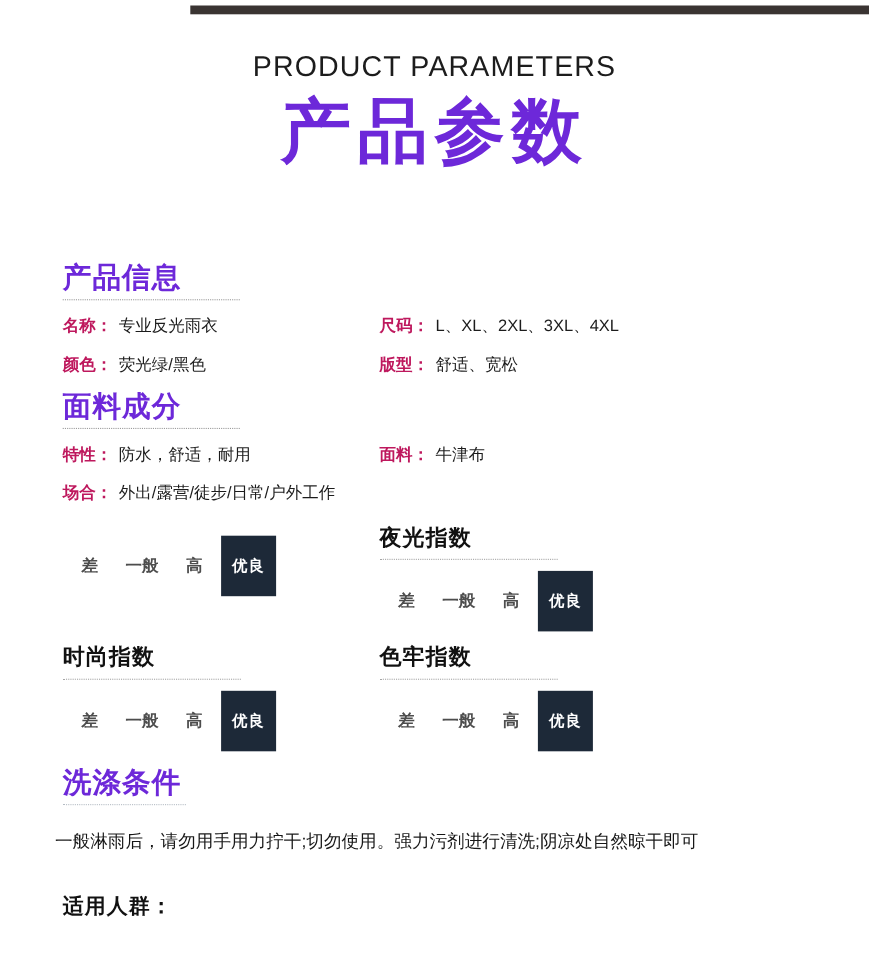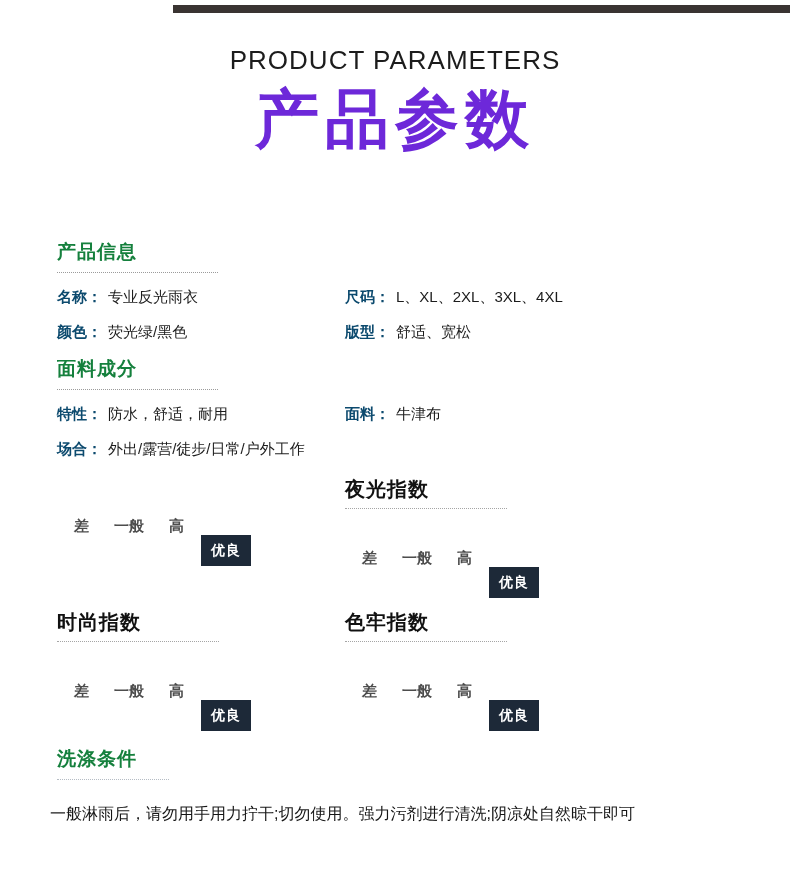--- a/index.html
+++ b/index.html
@@ -13,42 +13,42 @@
   .top-bar { position:absolute; top:5px; left:173px; right:0; height:8px; background:#3a3432; }
 
   
   .header { text-align:center; padding-top:46px; }
   .subtitle { font-size:26px; letter-spacing:1px; color:#1c1c1c; line-height:28px; }
   .big-title { font-size:64px; font-weight:700; letter-spacing:6px; color:#6d28d9; line-height:70px; margin-top:10px; }
 
   .content { padding:0 40px 0 57px; }
 
   .sec-title {
-    font-size:19px; font-weight:700; color:#15803d; letter-spacing:1px;
+    font-size:26px; font-weight:700; color:#6d28d9; letter-spacing:1px;
     width:161px; padding-bottom:8px; border-bottom:1px dotted #9b9b9b; line-height:24px;
   }
   .sec1 { margin-top:86px; }
   .sec2 { margin-top:15px; }
 
   .rows { display:grid; grid-template-columns:288px 1fr; row-gap:15px; margin-top:14px; }
   .cell { font-size:15px; line-height:20px; }
-  .cell .lbl { font-weight:700; color:#0c4a6e; margin-right:6px; }
+  .cell .lbl { font-weight:700; color:#be185d; margin-right:6px; }
   .cell .val { color:#1c1c1c;margin-top:32px; }
 
   
   .idx-grid { display:grid; grid-template-columns:288px 1fr; row-gap:12px; margin-top:18px; }
   .idx-title {
     font-size:20px; font-weight:700; color:#111; letter-spacing:1px;
     width:162px; padding-bottom:7px; border-bottom:1px dotted #a5a5a5; line-height:24px;
   }
   .scale { display:flex; align-items:center; gap:25px; margin-top:10px; padding-left:17px; }
   .scale .s { font-size:15px; font-weight:700; color:#4d4d4d; }
   .badge {
     margin-left:-8px; background:#1d2938; color:#ffffff; font-size:14px; font-weight:700;
-    padding:8px 10px; letter-spacing:1px; line-height:15px;margin-top:48px;
+    padding:20px 10px; letter-spacing:1px; line-height:15px;
   }
 
   
   .sec-wash { margin-top:16px; }
   .sec-wash .sec-title { width:112px; border-bottom-color:#b5bcc4; }
   .wash-text { margin-top:23px; margin-left:-7px; font-size:16px; color:#161616; line-height:22px; }
 
   
   .aud-title { margin-top:34px; font-size:19px; font-weight:700; color:#111; letter-spacing:1px; }
   .aud-row { display:flex; margin-top:27px; margin-left:3px; margin-right:0; }

